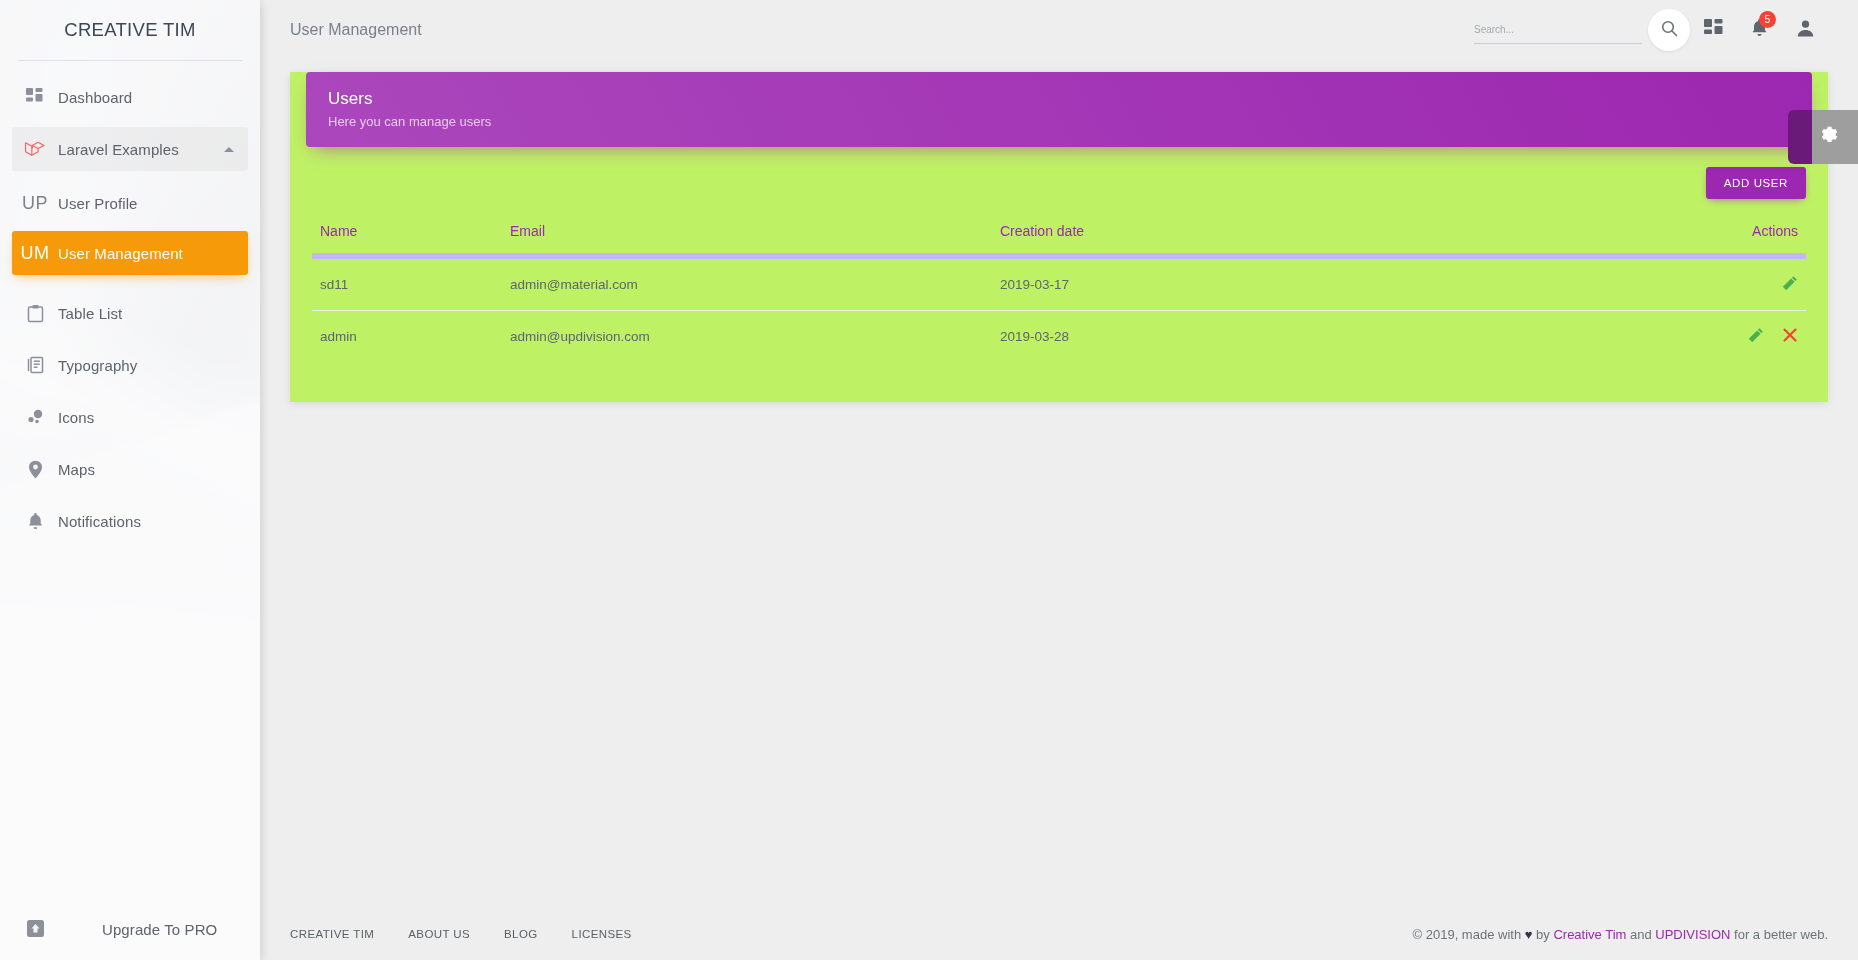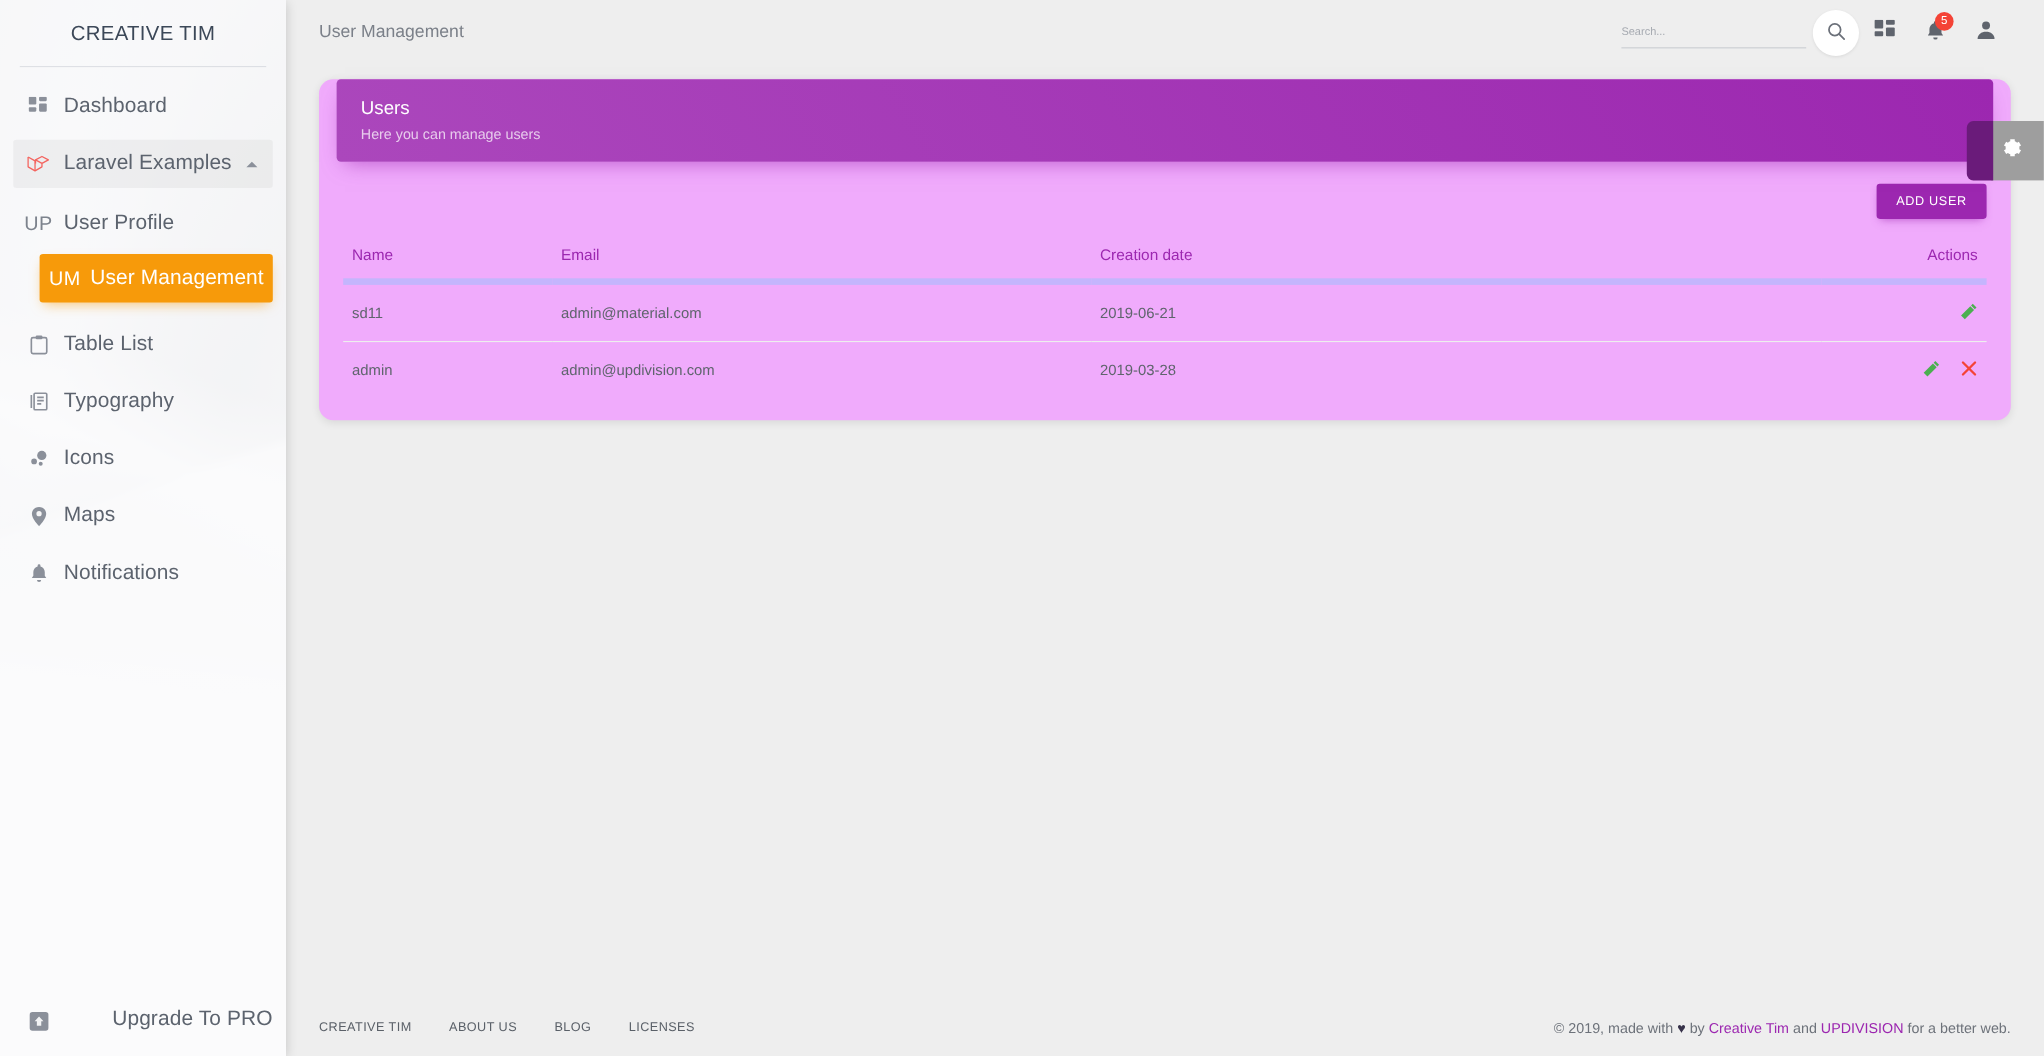--- a/index.html
+++ b/index.html
@@ -53,34 +53,33 @@
   .nav-item {
     display: flex; align-items: center;
     height: 44px; margin-bottom: 8px;
     border-radius: 3px; cursor: pointer;
     position: relative;
   }
   .nav-item.expanded { background: rgba(200,200,200,.22); }
   .nav-item.active {
     background: #f79a0a;
     box-shadow: 0 5px 12px -4px rgba(247,154,10,.6);
-    margin-left: 24px;
   }
   .nav-icon {
     width: 46px; min-width: 46px;
     display: flex; align-items: center; justify-content: center;
     color: #8b909a;
   }
   .nav-mini {
     width: 46px; min-width: 46px; text-align: center;
     font-size: 18px; color: #7d838d; letter-spacing: .5px;
   }
   .nav-item.active .nav-mini { color: #ffffff; }
   .nav-label {
-    font-size: 19px; color: #5c636e; letter-spacing: .1px;
+    font-size: 15px; color: #5c636e; letter-spacing: .1px;
   }
   .nav-item.active .nav-label { color: #ffffff; }
   .caret {
     position: absolute; right: 14px;
     width: 0; height: 0;
     border-left: 5px solid transparent; border-right: 5px solid transparent;
     border-bottom: 5px solid #8b909a;
   }
   .nav-sub { padding-top: 2px; }
   .nav-sub .nav-item { margin-bottom: 6px; }
@@ -134,24 +133,24 @@
     min-width: 17px; height: 17px; padding: 0 4px;
     border-radius: 9px; background: #f44336; color: #fff;
     font-size: 10.5px; line-height: 17px; text-align: center;
   }
 
   
   .content { padding: 0 30px; position: relative; }
   .card {
     position: relative;
     margin-top: 38px;
-    background: #f0abfc;
-    border-radius: 13px;
+    background: #bef264;
+    border-radius: 0;
     box-shadow: 0 2px 8px rgba(0,0,0,.09);
-    padding-bottom: 20px;
+    padding-bottom: 40px;
   }
   .card-header {
     position: relative;
     margin: -26px 16px 0 16px;
     padding: 16px 22px 18px;
     border-radius: 4px;
     background: linear-gradient(60deg, #ab47bc, #9c27b0);
     box-shadow: 0 8px 18px -8px rgba(156,39,176,.65);
     color: #ffffff;
   }
@@ -404,21 +403,21 @@
               <th style="width:190px">Name</th>
               <th style="width:490px">Email</th>
               <th>Creation date</th>
               <th class="col-actions" style="width:150px">Actions</th>
             </tr>
           </thead>
           <tbody>
             <tr>
               <td>sd11</td>
               <td>admin@material.com</td>
-              <td>2019-06-21</td>
+              <td>2019-03-17</td>
               <td class="col-actions">
                 <span class="act">
                   <button class="icon-btn">
                     <span>
                       <svg width="16" height="16" viewBox="0 0 16 16" fill="#4caf50">
                         <path d="M11.4 1.2l3.4 3.4-1.5 1.5-3.4-3.4z"></path>
                         <path d="M9.2 3.4l3.4 3.4-8.4 8.4-3.4-3.4z"></path>
                       </svg>
                     </span>
                   </button>

